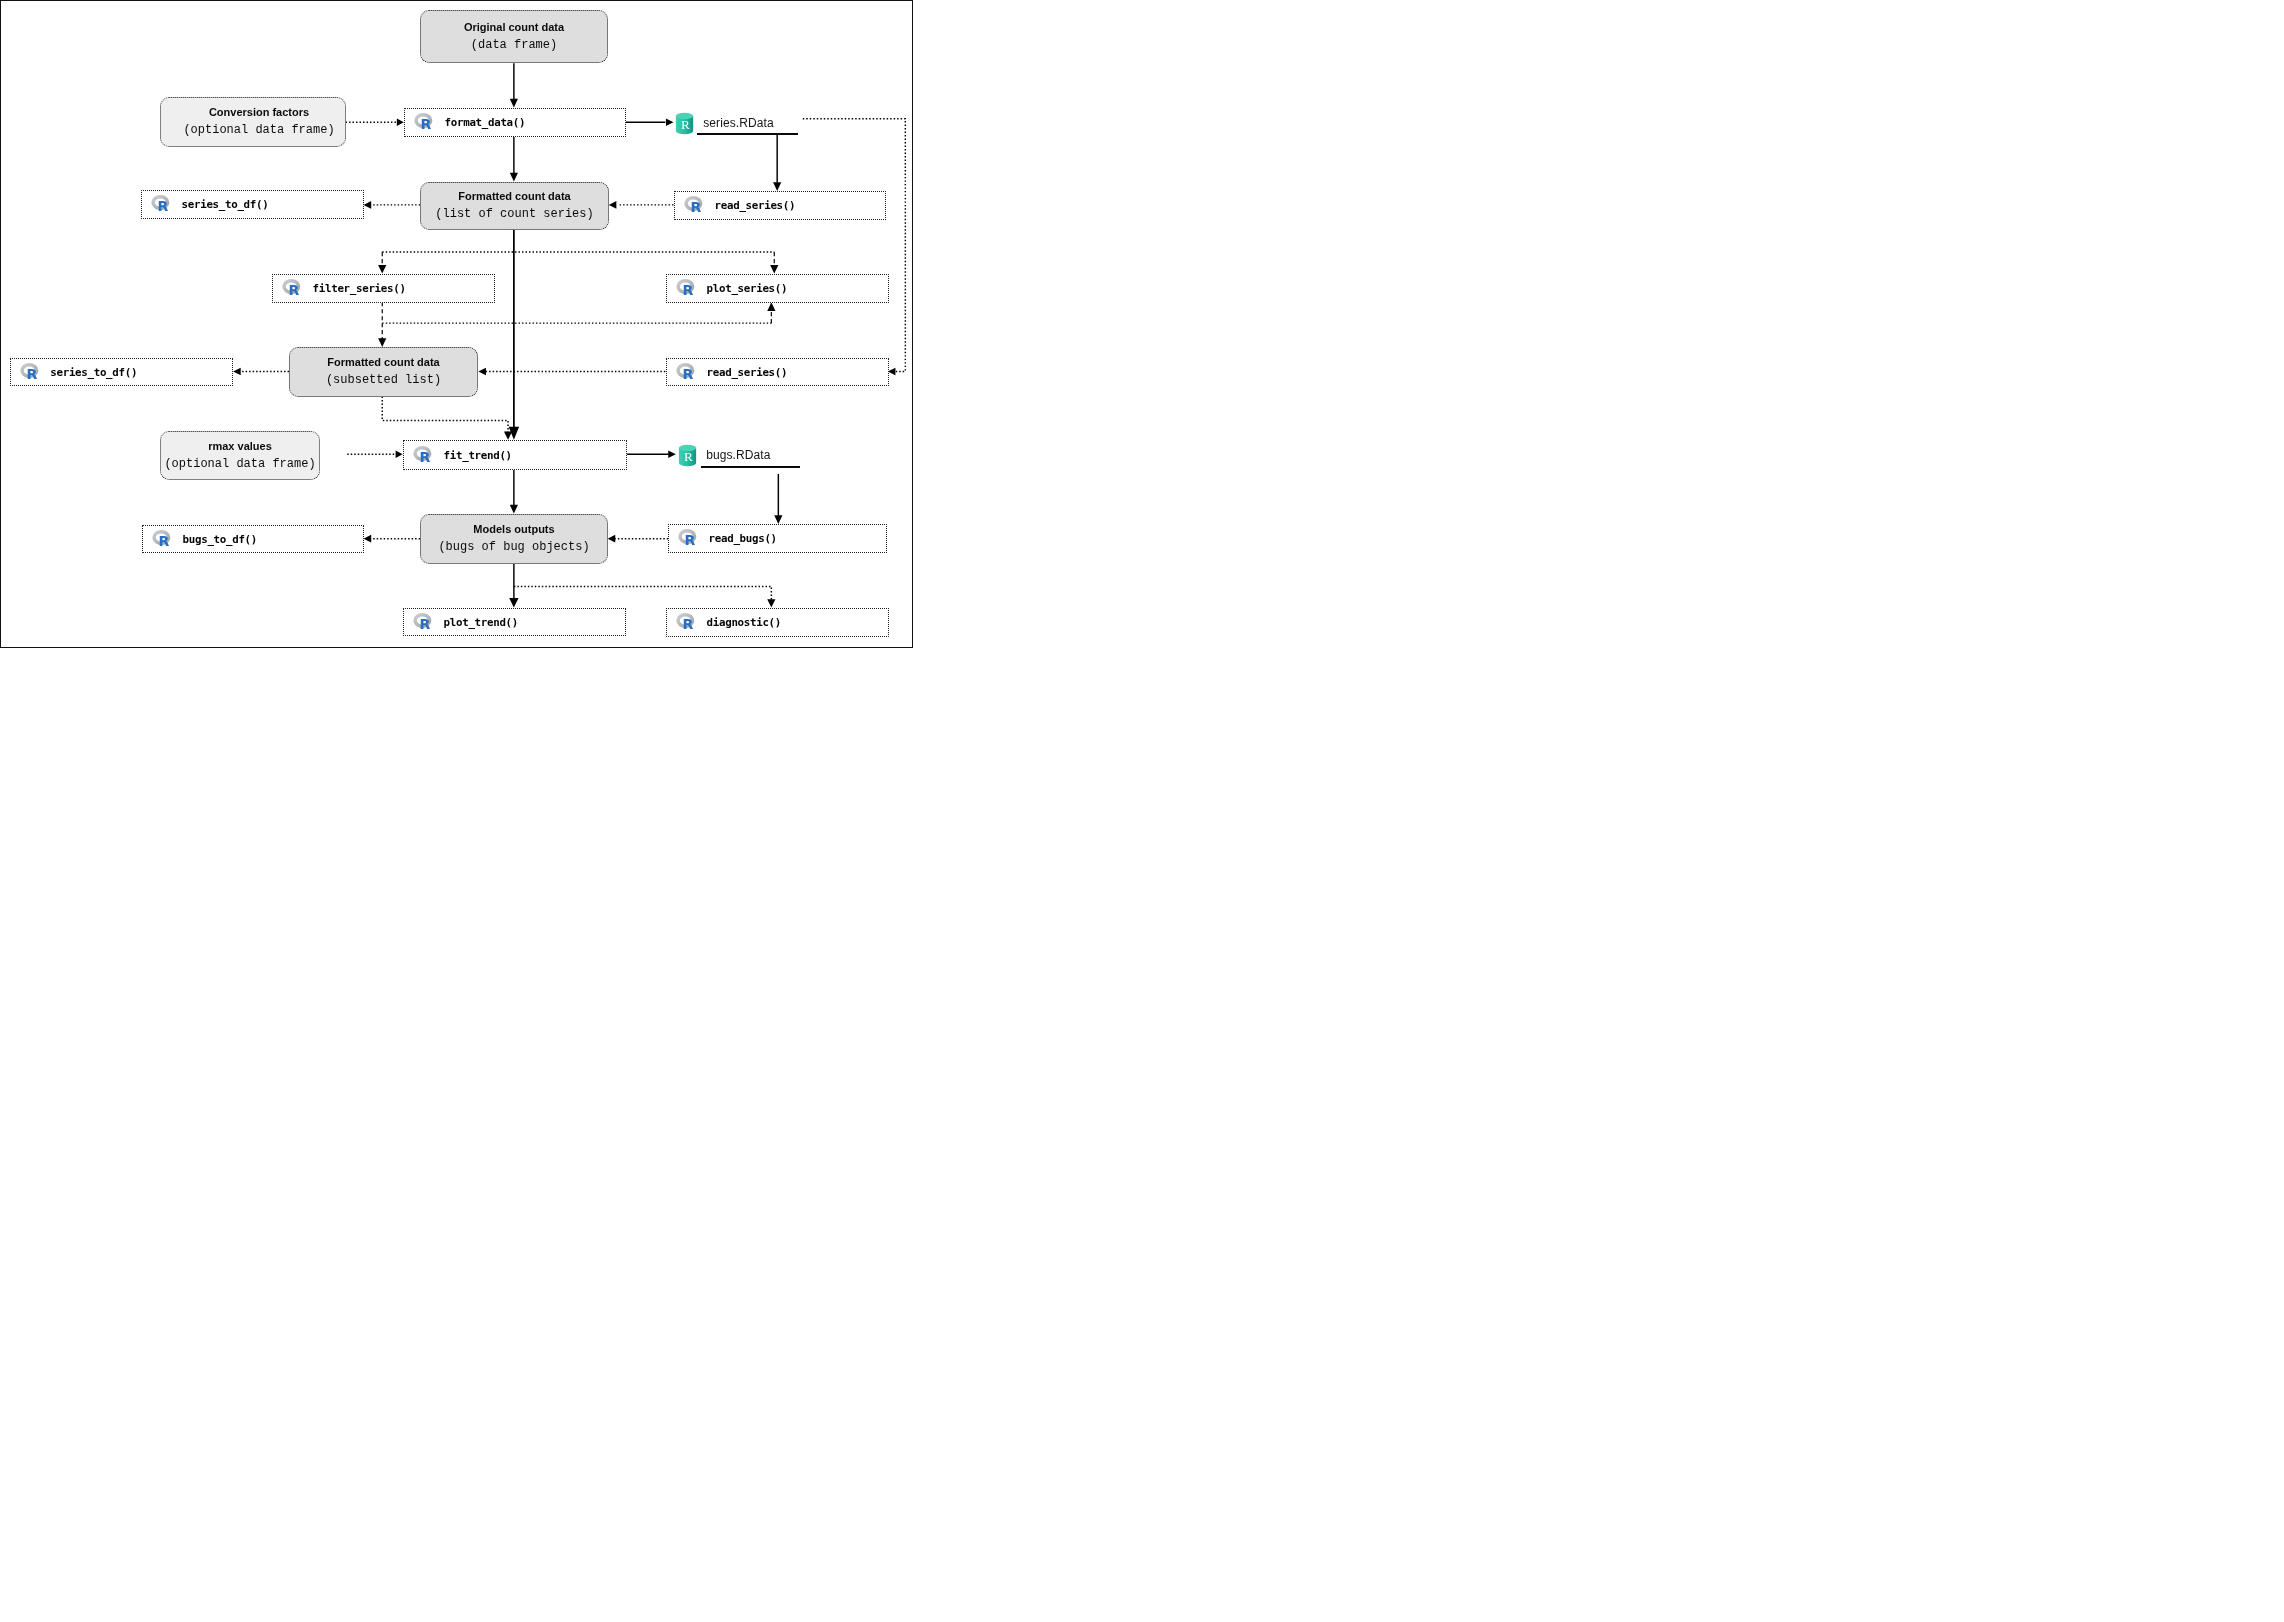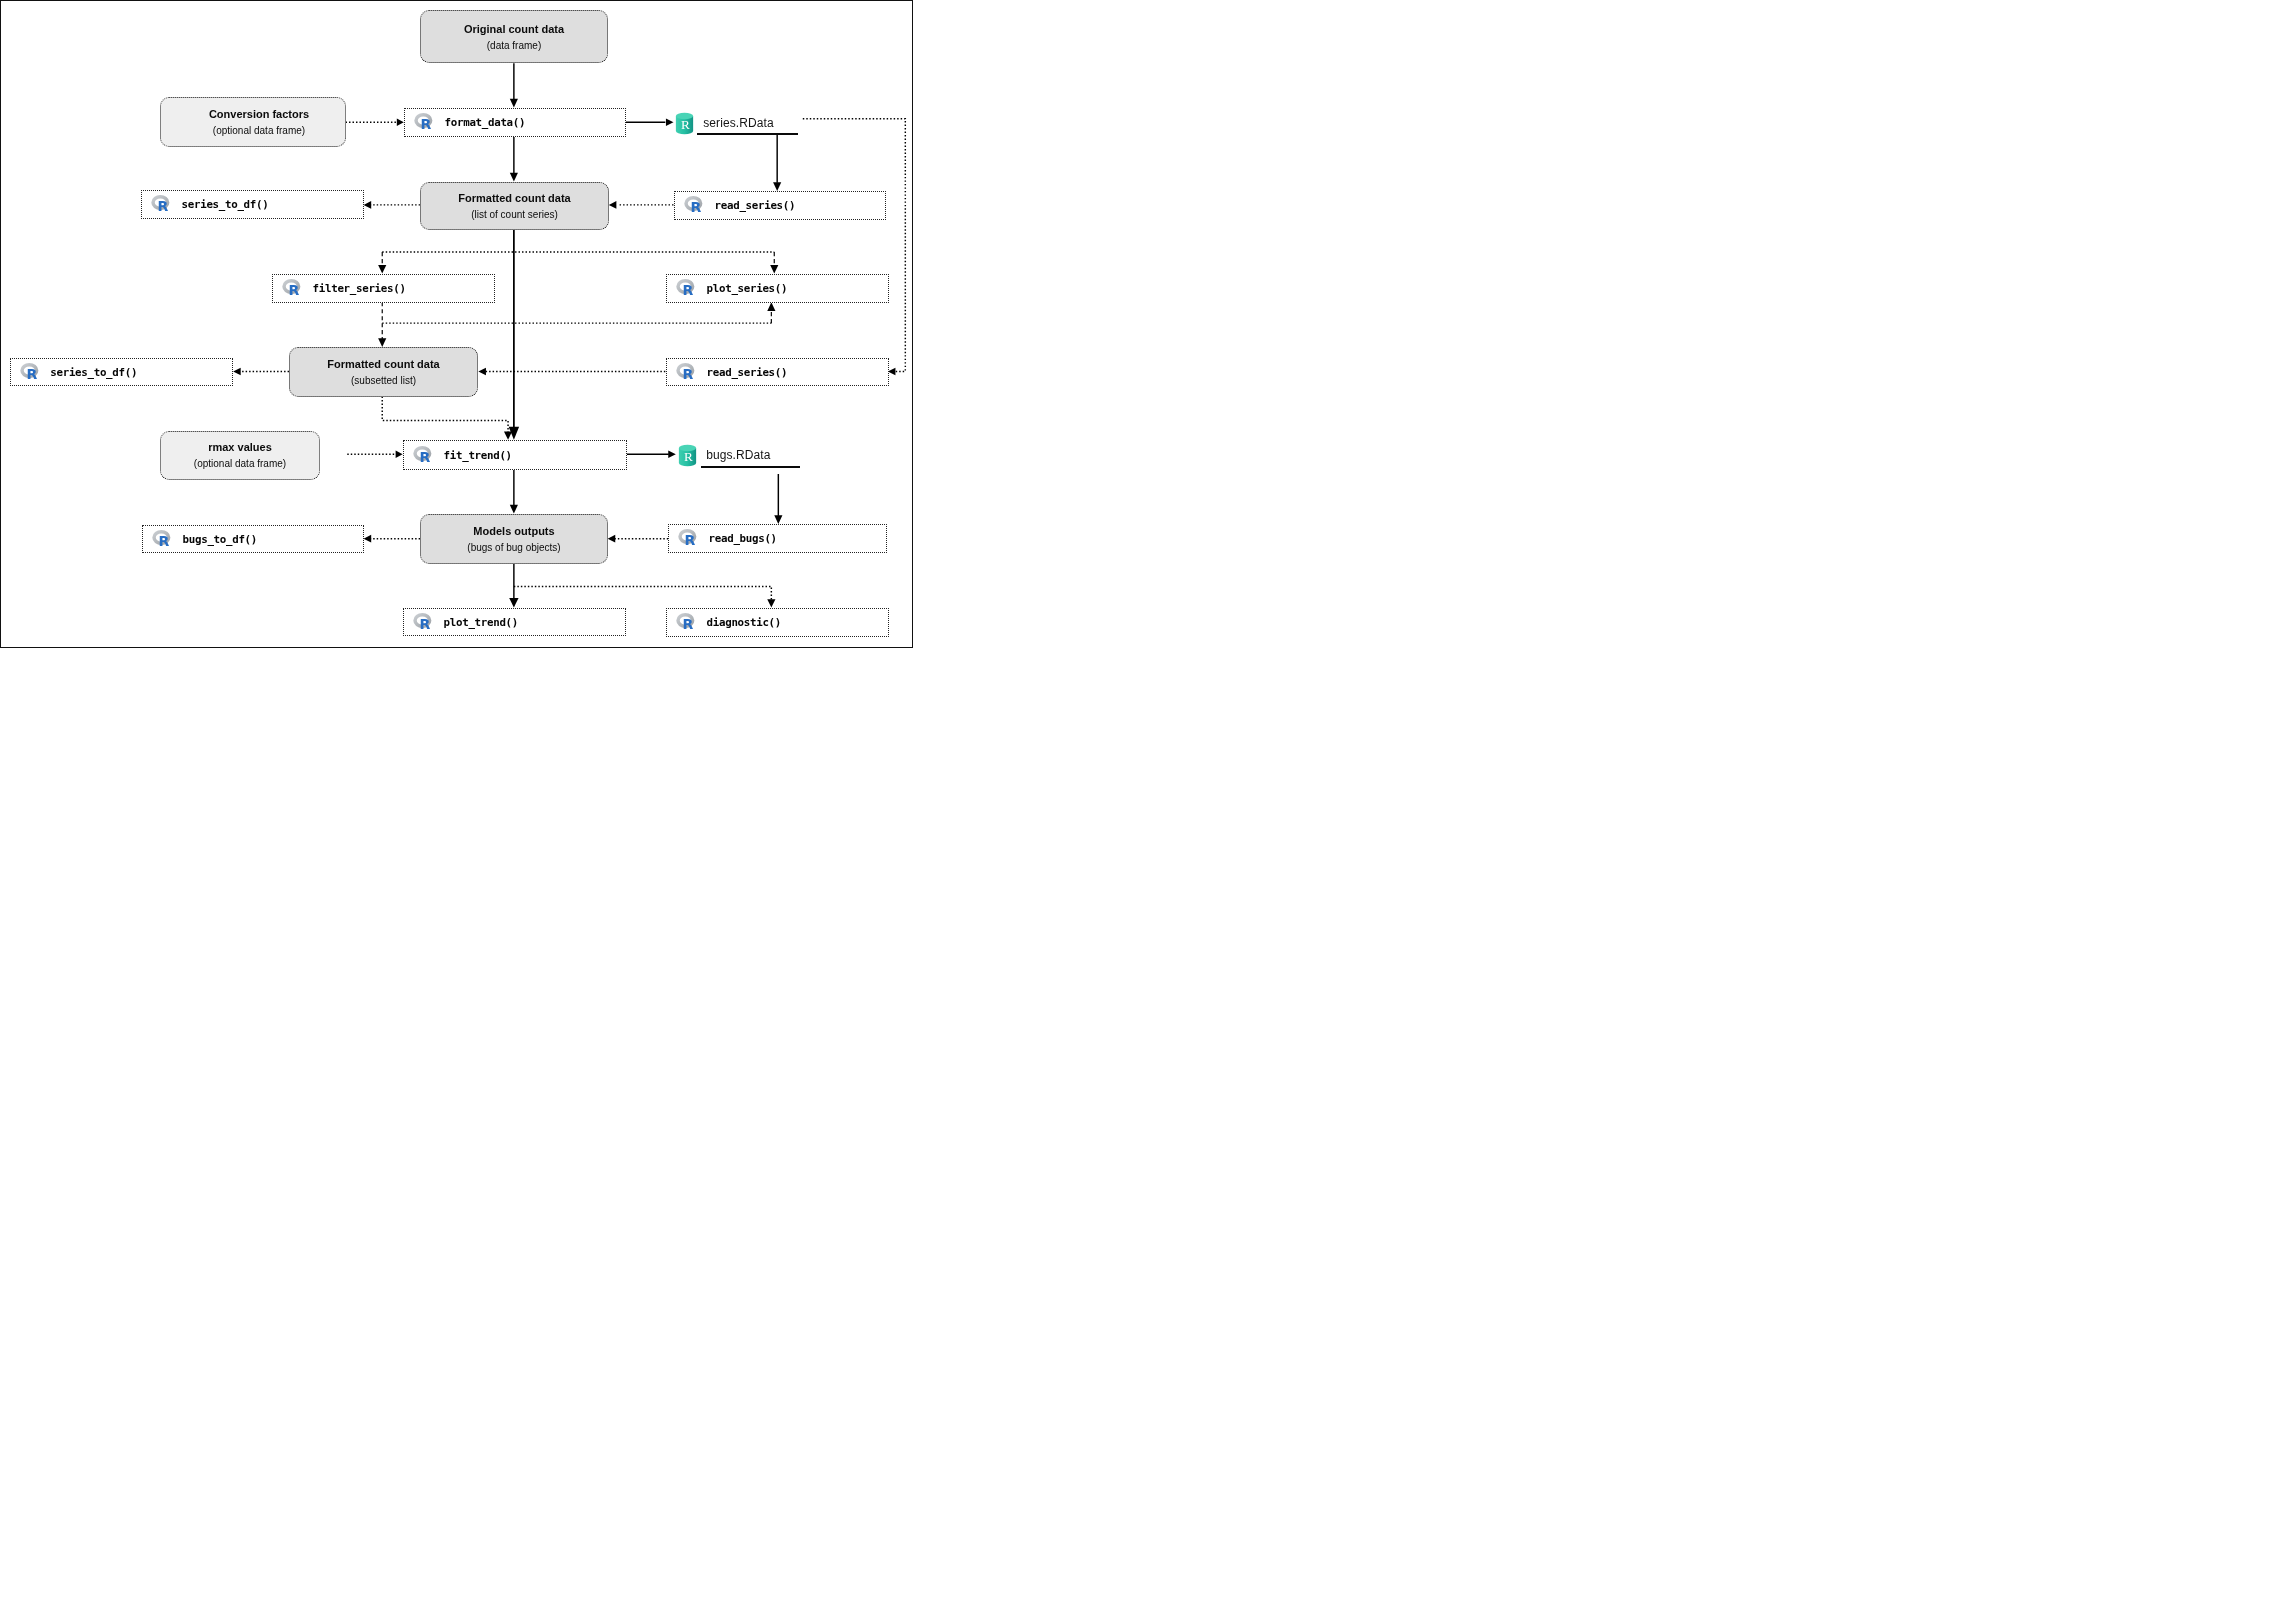--- a/index.html
+++ b/index.html
@@ -15,21 +15,21 @@
   .data-node{
     background:#dedede;
     border:1.7px dotted #111;
     border-radius:9.3px;
     flex-direction:column;
     text-align:center;
     line-height:1.55;
   }
   .data-node.optional{background:#efefef;}
   .data-title{font-weight:bold;font-size:11px;color:#0b0b0b;}
-  .data-sub{font-size:10px;color:#0b0b0b;}
+  .data-sub{font-size:12px;color:#0b0b0b;font-family:Liberation Mono, monospace;}
   .fn-node{
     background:#ffffff;
     border:1.2px dotted #222;
     justify-content:flex-start;
     padding-left:9.3px;
     gap:9.3px;
   }
   .fn-label{
     font-family:"DejaVu Sans Mono",monospace;
     font-weight:bold;

